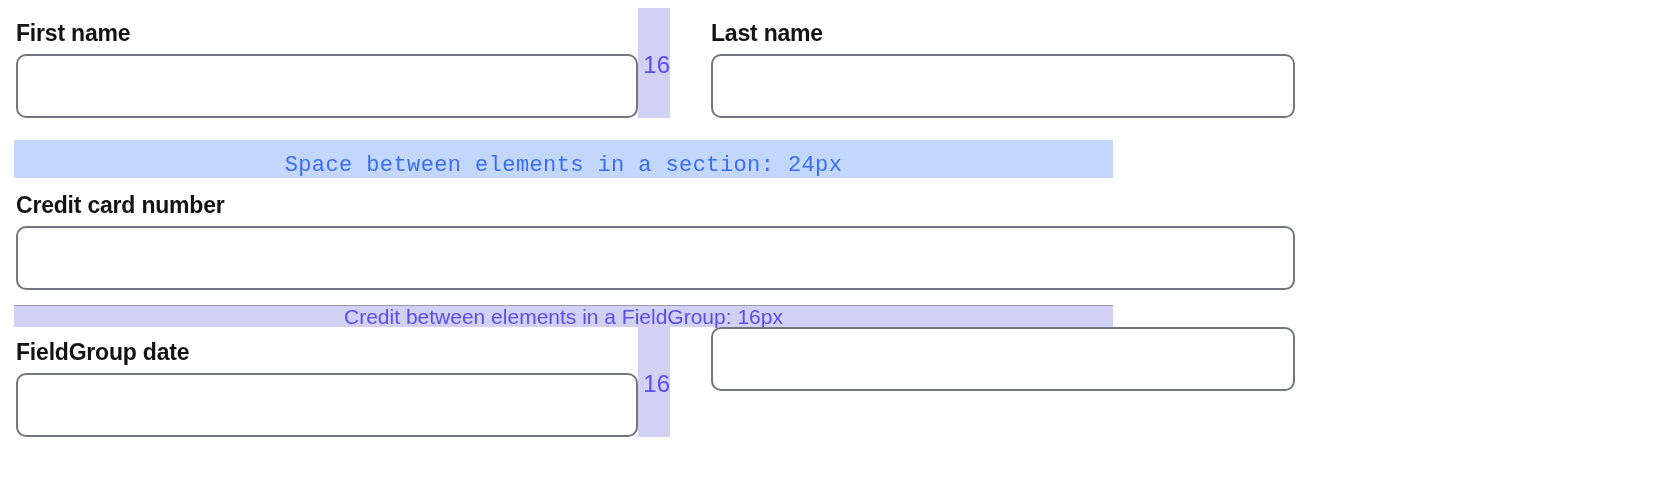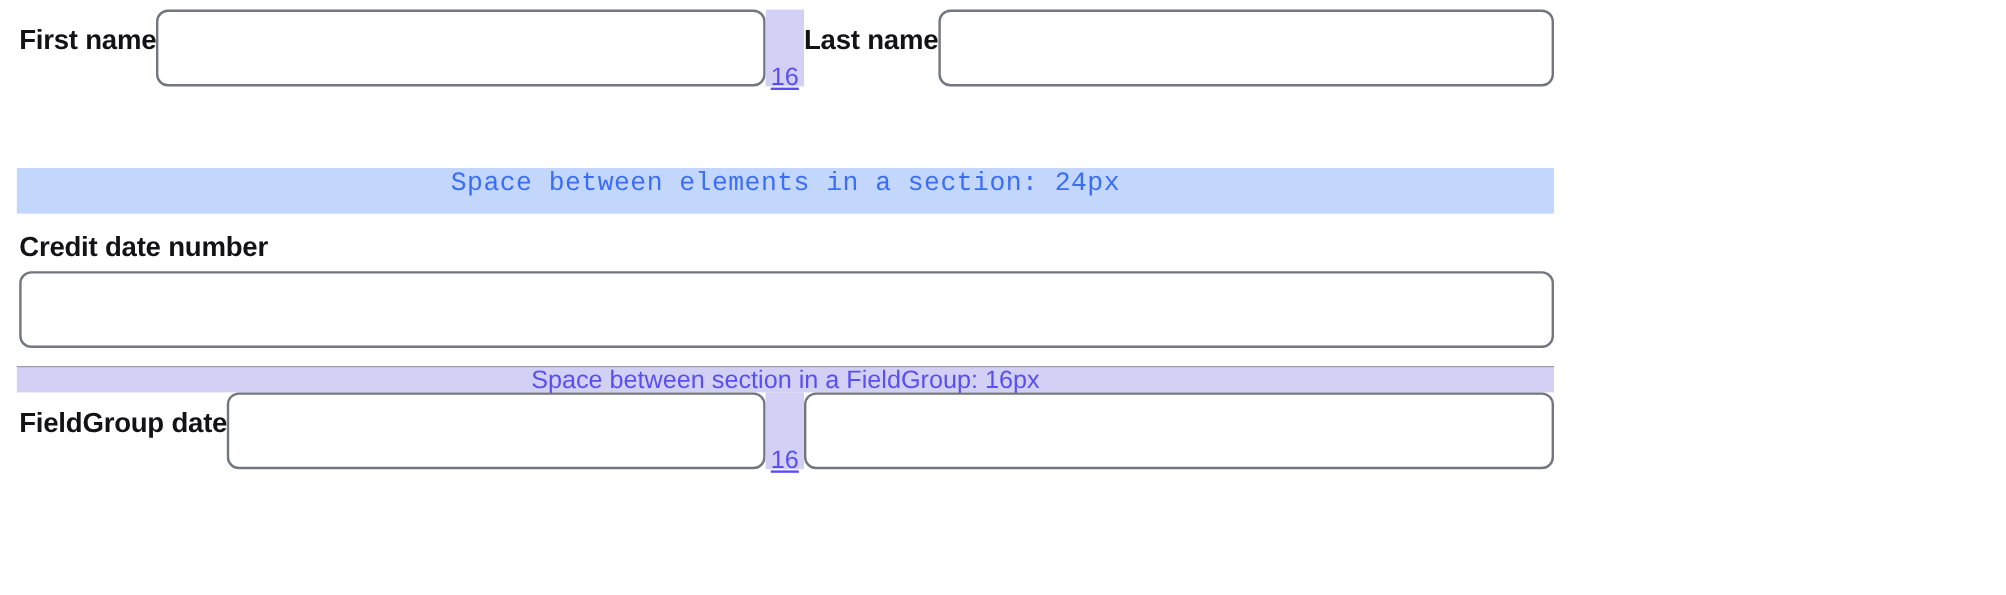--- a/index.html
+++ b/index.html
@@ -44,65 +44,64 @@
   .row2 {
     position: absolute;
     left: 16px;
     width: 1279px;            
     display: flex;
     flex-direction: row;
     align-items: stretch;
   }
   .col {
     display: flex;
-    flex-direction: row;
+    flex-direction: column;
   }
   .col.left  { width: 622px; }
-  .col.right { width: 625px; }
+  .col.right { width: 625px; padding-left: 41px; }
 
   
   .gap-col {
     width: 32px;
     background: #d3d0f5;
     position: relative;
     display: flex;
     align-items: flex-start;
     justify-content: center;
     flex: 0 0 32px;
   }
   .gap-col .gap-value {
     position: absolute;
     top: 46px;
     left: 0;
     width: 32px;
-    text-align: center;
-    font-size: 21px;
+    text-align: right;
+    font-size: 24px;
     line-height: 21px;
     color: #5b4ef0;
     font-family: "Liberation Sans", sans-serif;
-    text-decoration: underline;
   }
 
   .label-slot { height: 46px; }
   .label-slot .field-label { display: block; padding-top: 11px; }
 
   
   .row1 {
     position: absolute;
     left: 16px;
     width: 1279px;
   }
 
   
   .band {
     position: absolute;
     left: 14px;
-    width: 1281px;
+    width: 1099px;
     display: flex;
-    align-items: flex-start;
+    align-items: flex-end;
     justify-content: center;
   }
   .band-section {
     background: #c3d7fd;
     height: 38px;
     top: 140px;
   }
   .band-section .band-text {
     font-family: "Liberation Mono", monospace;
     font-size: 22px;
@@ -150,27 +149,27 @@
   </div>
 
 </div>
 
 <div class="band band-section">
   <span class="band-text">Space between elements in a section: 24px</span>
 </div>
 
 <div class="row1" style="top:180px;">
   <div class="label-slot">
-    <span class="field-label">Credit date number</span>
+    <span class="field-label">Credit card number</span>
   </div>
   <input class="field-input" type="text" value="" placeholder="" style="">
 </div>
 
 <div class="band band-fieldgroup">
-  <span class="band-text">Space between section in a FieldGroup: 16px</span>
+  <span class="band-text">Credit between elements in a FieldGroup: 16px</span>
 </div>
 
 <div class="row2" style="top:327px;">
 
   <div class="col left">
     <div class="label-slot">
       <span class="field-label">FieldGroup date</span>
     </div>
     <input class="field-input" type="text" value="" placeholder="" style="">
   </div>

